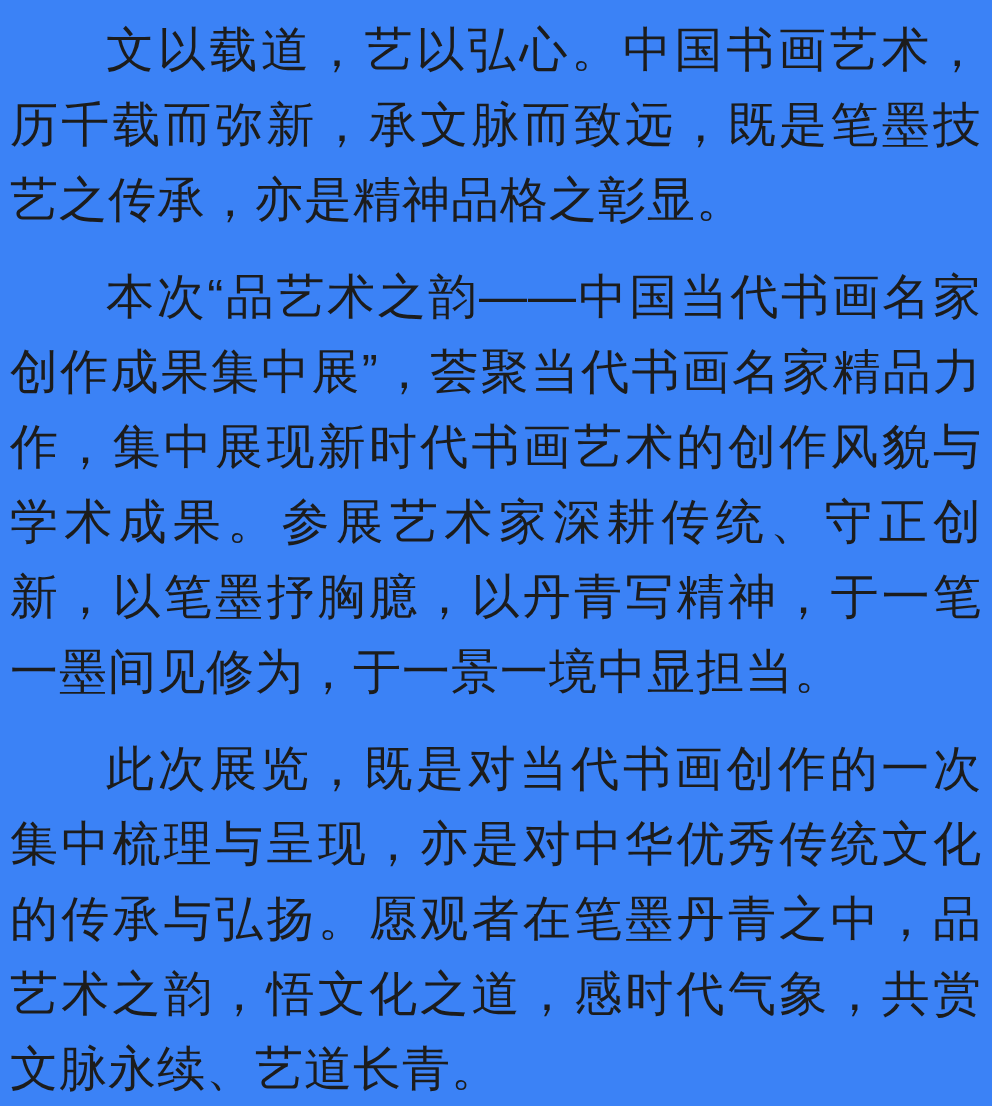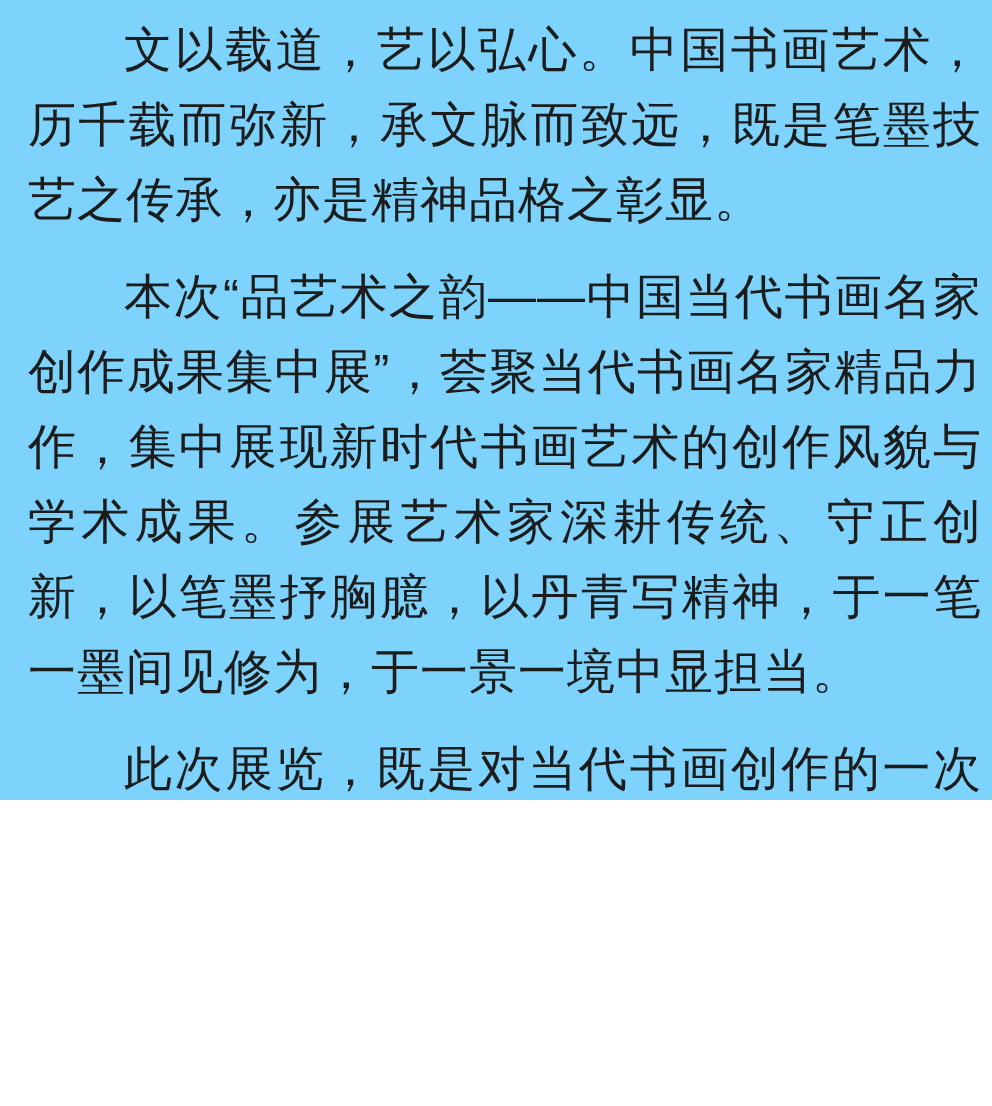--- a/index.html
+++ b/index.html
@@ -2,24 +2,24 @@
 <html><head>
 <meta charset="utf-8">
 <style>
   html, body {
     margin: 0;
     padding: 0;
     background: #ffffff;
   }
   .doc {
     width: 992px;
-    height: 800px;
+    height: 1106px;
     box-sizing: border-box;
-    background: #7dd3fc;
-    padding: 12px 10px 10px 28px;
+    background: #3b82f6;
+    padding: 12px 10px 10px 10px;
     overflow: hidden;
   }
   .para {
     margin: 0 0 22px 0;
     font-family: "Liberation Sans", "DejaVu Sans", sans-serif;
     font-size: 48px;
     line-height: 75px;
     color: #1c1c1c;
     text-align: justify;
     text-align-last: left;

